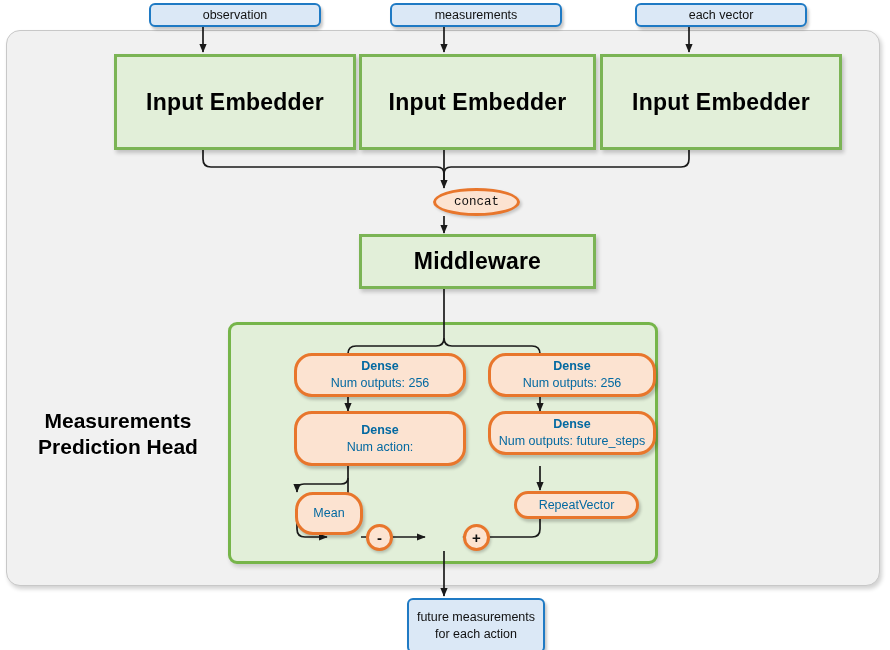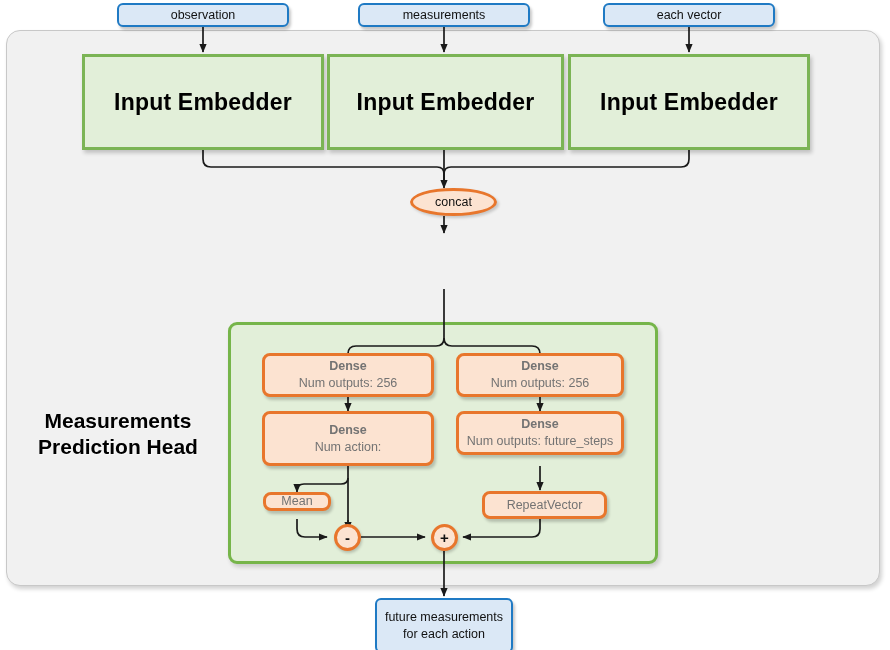--- a/index.html
+++ b/index.html
@@ -26,20 +26,21 @@
   
   .node {
     position: absolute;
     box-sizing: border-box;
     display: flex;
     flex-direction: column;
     align-items: center;
     justify-content: center;
     text-align: center;
     z-index: 6;
+    margin-left: 32px;
   }
 
   
   .panel-outer {
     position: absolute;
     box-sizing: border-box;
     background: #f1f1f1;
     border: 1px solid #c8c8c8;
     border-radius: 14px;
     box-shadow: 2px 3px 4px rgba(0,0,0,0.18);
@@ -88,23 +89,23 @@
     font-size: 23px;
     font-weight: bold;
     color: #000;
     letter-spacing: .2px;
   }
 
   
   .orange-box {
     background: #fce3d1;
     border: 3px solid #e8762c;
-    border-radius: 8px;
+    border-radius: 18px;
     box-shadow: 2px 3px 3px rgba(0,0,0,0.2);
-    color: #737373;
+    color: #0369a1;
     font-size: 12.5px;
     line-height: 1.33;
   }
   .orange-box .ttl { font-weight: bold; }
 
   
   .ellipse {
     background: #fce3d1;
     border: 3px solid #e8762c;
     border-radius: 50%;
@@ -198,36 +199,39 @@
   <div class="node green-box" style="left:82px; top:54px; width:242px; height:96px;">
     <span>Input Embedder</span>
   </div>
   <div class="node green-box" style="left:327px; top:54px; width:237px; height:96px;">
     <span>Input Embedder</span>
   </div>
   <div class="node green-box" style="left:568px; top:54px; width:242px; height:96px;">
     <span>Input Embedder</span>
   </div>
 
-  <div class="node ellipse" style="left:410px; top:188px; width:87px; height:28px;">
+  <div class="node ellipse" style="left:401px; top:188px; width:87px; height:28px;font-family:Liberation Mono, monospace;">
     <span>concat</span>
   </div>
 
+  <div class="node green-box" style="left:327px; top:234px; width:237px; height:55px;">
+    <span>Middleware</span>
+  </div>
 
   <div class="node orange-box" style="left:262px; top:353px; width:172px; height:44px;">
     <span class="ttl">Dense</span>
     <span>Num outputs: 256</span>
   </div>
 
   <div class="node orange-box" style="left:262px; top:411px; width:172px; height:55px;">
     <span class="ttl">Dense</span>
     <span>Num action:</span>
   </div>
 
-  <div class="node orange-box" style="left:263px; top:492px; width:68px; height:19px;">
+  <div class="node orange-box" style="left:263px; top:492px; width:68px; height:43px;">
     <span>Mean</span>
   </div>
 
   <div class="node orange-box" style="left:456px; top:353px; width:168px; height:44px;">
     <span class="ttl">Dense</span>
     <span>Num outputs: 256</span>
   </div>
 
   <div class="node orange-box" style="left:456px; top:411px; width:168px; height:44px;">
     <span class="ttl">Dense</span>

